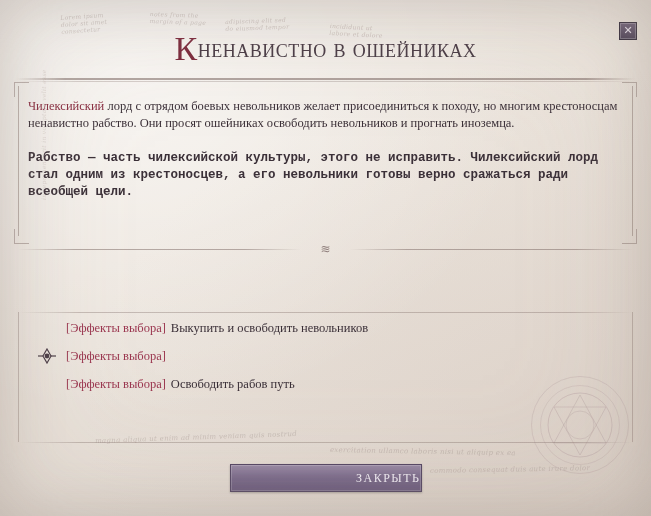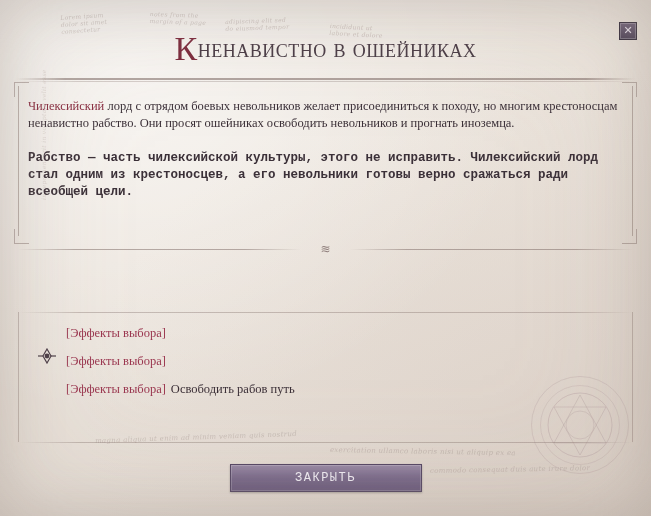--- a/index.html
+++ b/index.html
@@ -118,21 +118,21 @@
     position:absolute;left:50%;top:0;transform:translateX(-50%);
     color:rgba(110,90,88,.75);font-size:12px;line-height:14px;
     font-family:"DejaVu Sans", sans-serif;
   }
 
   
   .choices{
     position:absolute;left:38px;right:38px;top:316px;
   }
   .choice-row{
-    position:relative;display:flex;align-items:flex-end;
+    position:relative;display:flex;align-items:center;
     height:25px;margin-bottom:3px;padding-left:28px;cursor:pointer;
   }
   .choice-row .marker{
     position:absolute;left:0;top:4px;width:18px;height:16px;
   }
   .eff{
     color:#9b3750;font-size:12.5px;margin-right:5px;white-space:nowrap;
   }
   .choice-text{
     color:#3b3038;font-size:12.5px;
@@ -151,22 +151,22 @@
     background:linear-gradient(90deg,rgba(150,130,125,0) 0%,rgba(120,100,95,.35) 10%,rgba(120,100,95,.35) 90%,rgba(150,130,125,0) 100%);}
 
   
   .close-bar{
     position:absolute;left:50%;transform:translateX(-50%);bottom:24px;
     width:190px;height:26px;
     background:linear-gradient(180deg,#9a8ba6 0%,#7c6c8c 45%,#6a5a7b 100%);
     border:1px solid #554764;
     box-shadow:0 1px 2px rgba(0,0,0,.25), 0 0 0 1px rgba(255,255,255,.18) inset;
     color:#f2eef6;font-size:12px;letter-spacing:1.5px;
-    font-family:Liberation Mono, monospace;
-    display:flex;align-items:center;justify-content:center;
+    font-family:Liberation Serif, serif;
+    display:flex;align-items:center;justify-content:flex-end;
     cursor:pointer;
   }
   .vignette{
     position:absolute;inset:0;pointer-events:none;
     box-shadow:inset 0 0 60px rgba(150,135,125,.35), inset 0 0 140px rgba(160,145,135,.20);
   }
 </style>
 </head>
 <body>
 
@@ -228,20 +228,21 @@
   <div class="panel2-line p2-left"></div>
   <div class="panel2-line p2-right"></div>
   <div class="p2-top panel2-line" style="background:linear-gradient(90deg,rgba(150,130,125,0) 0%,rgba(120,100,95,.35) 10%,rgba(120,100,95,.35) 90%,rgba(150,130,125,0) 100%);"></div>
   <div class="p2-bot panel2-line" style="background:linear-gradient(90deg,rgba(150,130,125,0) 0%,rgba(120,100,95,.35) 10%,rgba(120,100,95,.35) 90%,rgba(150,130,125,0) 100%);"></div>
 
   <div class="choices">
 
     <div class="choice-row">
       <span class="marker"></span>
       <span class="eff">[Эффекты выбора]</span>
+      <span class="choice-text">Выкупить и освободить невольников</span>
     </div>
 
     <div class="choice-row">
       <span class="marker">
         <svg width="18" height="16" viewBox="0 0 18 16">
           <polygon points="9,1 13,8 9,15 5,8" fill="none" stroke="#4a3c46" stroke-width="1.2"></polygon>
           <circle cx="9" cy="8" r="2.4" fill="#4a3c46"></circle>
           <line x1="0" y1="8" x2="5" y2="8" stroke="#4a3c46" stroke-width="1.2"></line>
           <line x1="13" y1="8" x2="18" y2="8" stroke="#4a3c46" stroke-width="1.2"></line>
         </svg>

